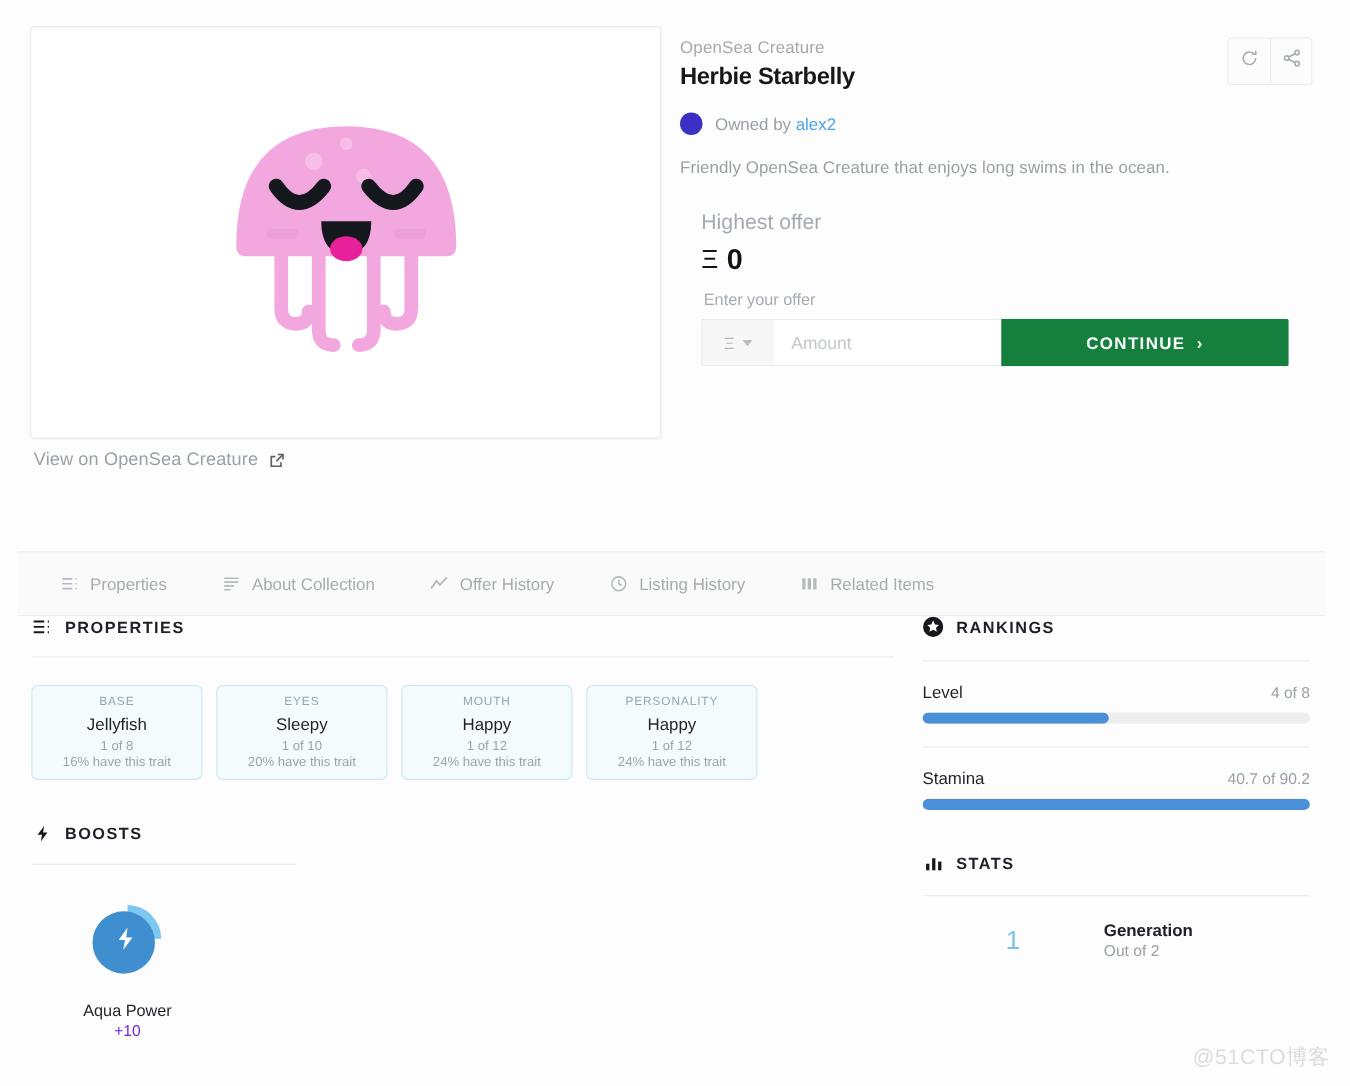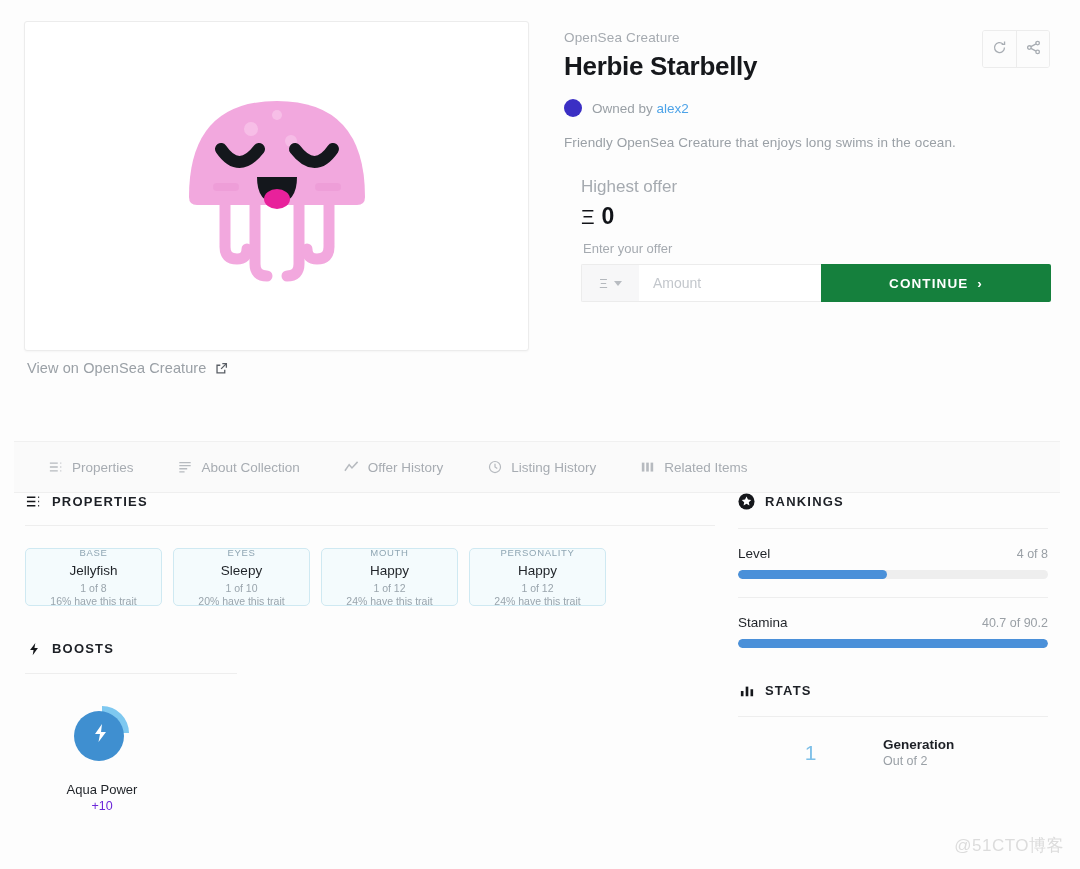--- a/index.html
+++ b/index.html
@@ -28,24 +28,24 @@
 
   .view-link {
     position: absolute; left: 27px; top: 360px;
     display: flex; align-items: center; gap: 9px;
     font-size: 14.5px; color: #9aa0a6; letter-spacing: .1px;
     cursor: pointer;
   }
   .view-link .ext { display: inline-block; width: 13px; height: 13px; color: #5a5f66; }
 
   
-  .info { position: absolute; left: 564px; top: 30px; width: 494px; }
+  .info { position: absolute; left: 544px; top: 30px; width: 494px; }
   .eyebrow { font-size: 13.5px; color: #a5aab0; letter-spacing: .15px; }
   .title {
-    font-size: 26px; font-weight: bold; color: #16181c;
+    font-size: 19px; font-weight: bold; color: #16181c;
     letter-spacing: -.3px; margin-top: 6px;
   }
   .owner { display: flex; align-items: center; gap: 10px; margin-top: 17px; }
   .avatar { width: 18px; height: 18px; border-radius: 50%; background: #3b2fc4; flex: none; }
   .owner-text { font-size: 13.5px; color: #9aa0a6; }
   .owner-text b { font-weight: normal; color: #4da3e8; }
   .desc { margin-top: 18px; font-size: 13.5px; color: #9aa0a6; letter-spacing: .1px; }
 
   .offer-box { margin-top: 27px; padding-left: 17px; }
   .offer-label { font-size: 17px; color: #a5aab0; }
@@ -103,21 +103,21 @@
 
   .sec-head {
     display: flex; align-items: center; gap: 10px;
     font-size: 13px; font-weight: bold; color: #1d2026; letter-spacing: 1.2px;
   }
   .sec-head .sh-icon { width: 17px; height: 17px; display: flex; align-items: center; justify-content: center; color: #15171b; }
   .rule { height: 1px; background: #eeeeee; }
 
   .prop-grid { display: flex; gap: 11px; margin-top: 22px; }
   .prop-card {
-    width: 137px; height: 58px;
+    width: 137px; height: 76px;
     background: #f4fbfd; border: 1px solid #cfe9f2; border-radius: 5px;
     display: flex; flex-direction: column; align-items: center; justify-content: center;
     text-align: center; cursor: pointer;
   }
   .pc-type { font-size: 9.5px; color: #8fa6b3; letter-spacing: .7px; }
   .pc-value { font-size: 13.5px; color: #1f2328; margin-top: 5px; }
   .pc-count { font-size: 10.5px; color: #9aa5ad; margin-top: 4px; }
   .pc-pct { font-size: 10.5px; color: #9aa5ad; margin-top: 1px; }
 
   .boosts-wrap { margin-top: 34px; }

